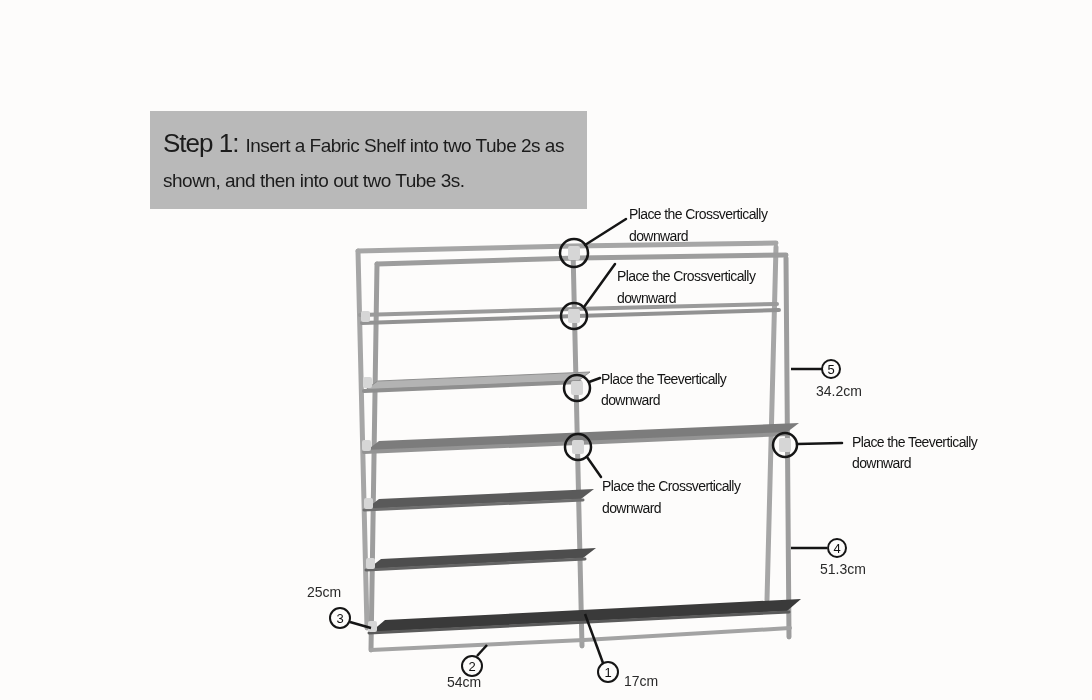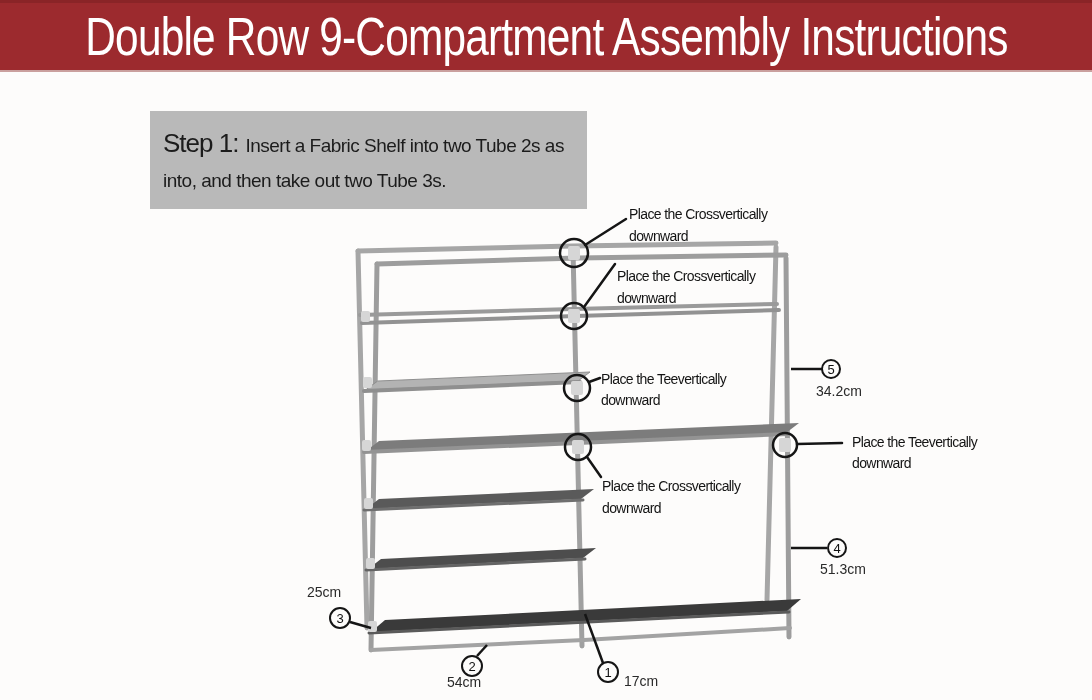--- a/index.html
+++ b/index.html
@@ -29,29 +29,26 @@
   .diagram{position:absolute;left:0;top:0;width:1092px;height:700px;}
   text.ann{font-size:14px;letter-spacing:-0.6px;fill:#141414;}
   text.meas{font-size:14px;fill:#2a2a2a;}
   text.digit{font-size:13px;fill:#111;text-anchor:middle;}
 </style>
 </head>
 <body>
 
 <div class="page">
 
-  <div class="banner">
-    <h1>Double Row 9-Compartment Assembly Instructions</h1>
-  </div>
 
   <div class="step-box">
     <div class="step-line step-line1">
       <span class="step-label">Step 1:</span><span>Insert a Fabric Shelf into two Tube 2s as</span>
     </div>
-    <div class="step-line step-line2">into, and then take out two Tube 3s.</div>
+    <div class="step-line step-line2">shown, and then into out two Tube 3s.</div>
   </div>
 
   <svg class="diagram" viewBox="0 0 1092 700">
 
     <g stroke-linecap="round">
 
       <path d="M358,251 L367,628" stroke="#a6a6a6" stroke-width="5" fill="none"></path>
       <path d="M377,264 L371,650" stroke="#9d9d9d" stroke-width="5" fill="none"></path>
       <path d="M573,250 L582,646" stroke="#a0a0a0" stroke-width="5" fill="none"></path>
       <path d="M776,247 L767,600" stroke="#a6a6a6" stroke-width="5" fill="none"></path>

